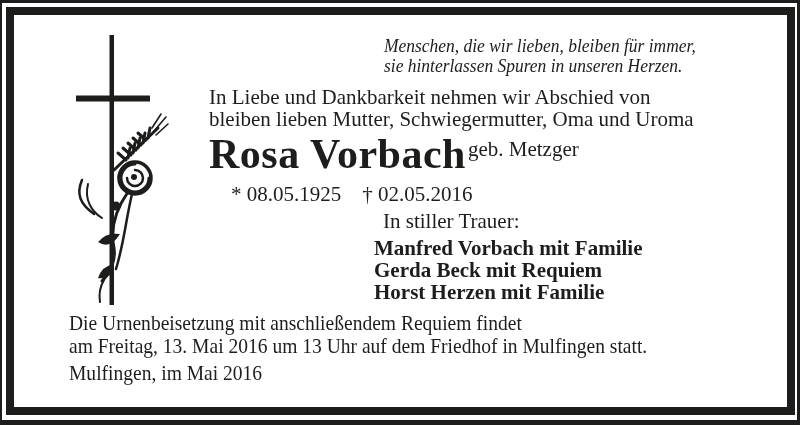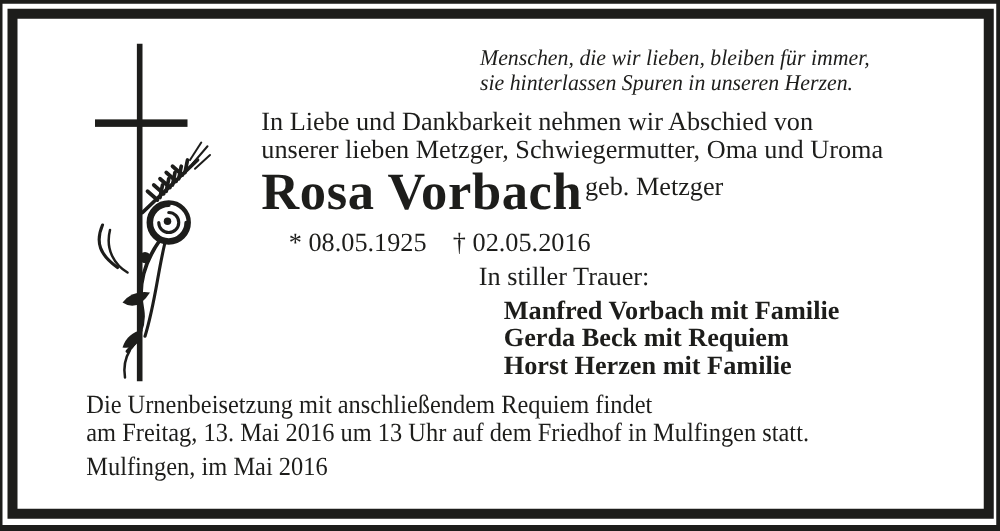--- a/index.html
+++ b/index.html
@@ -54,21 +54,21 @@
     left: 211px; top: 183px;
     font-size: 21px; line-height: 22px;
     white-space: pre;
     margin-left: 20px;
   }
   .mourning-label {
     left: 383px; top: 210px;
     font-size: 21px; line-height: 22px;
   }
   .mourners {
-    left: 403px; top: 237px;
+    left: 374px; top: 237px;
     font-size: 21px; line-height: 22px;
     font-weight: bold;
   }
   .funeral {
     left: 69px; top: 312px;
     font-size: 21px; line-height: 23px;
     transform: scaleX(0.93); transform-origin: 0 0;
     white-space: pre-line;
   }
   .closing {
@@ -129,21 +129,21 @@
     <path d="M46 232 q-12 2 -16 14 q14 2 16 -14 z" fill="#1d1d1b" stroke="none"></path>
     <circle cx="48" cy="174" r="4.5" fill="#1d1d1b" stroke="none"></circle>
     <path d="M36 248 q-6 10 -4 22" stroke-width="2"></path>
   </g>
 </svg>
 
 <div class="block quote multiline">Menschen, die wir lieben, bleiben für immer,
 sie hinterlassen Spuren in unseren Herzen.</div>
 
 <div class="block intro multiline">In Liebe und Dankbarkeit nehmen wir Abschied von
-unserer lieben Metzger, Schwiegermutter, Oma und Uroma</div>
+bleiben lieben Mutter, Schwiegermutter, Oma und Uroma</div>
 
 <div class="block name-row">
   <span class="deceased-name">Rosa Vorbach</span>
   <span class="maiden-name">geb. Metzger</span>
 </div>
 
 <div class="block dates">* 08.05.1925    † 02.05.2016</div>
 
 <div class="block mourning-label">In stiller Trauer:</div>
 <div class="block mourners">

